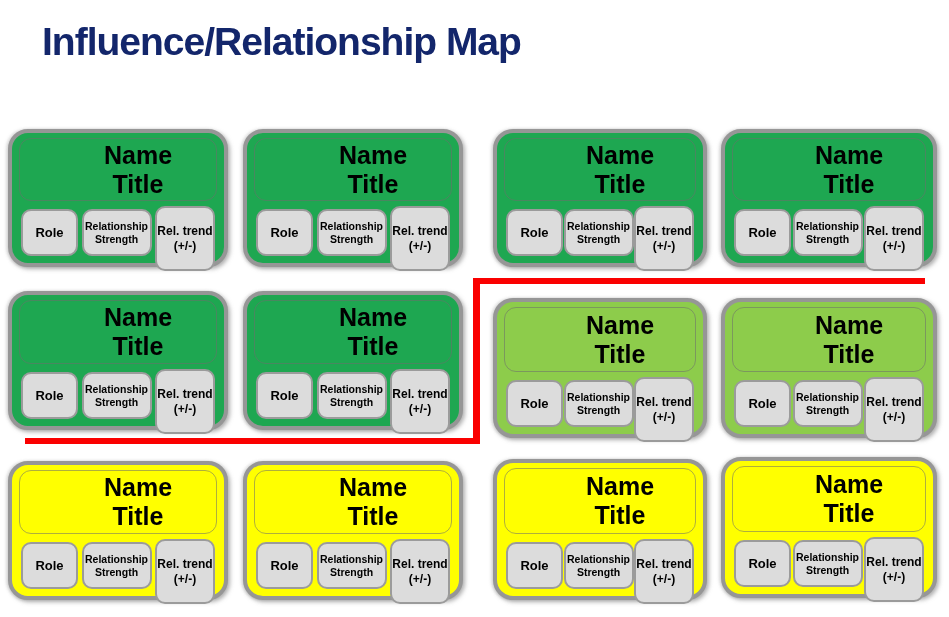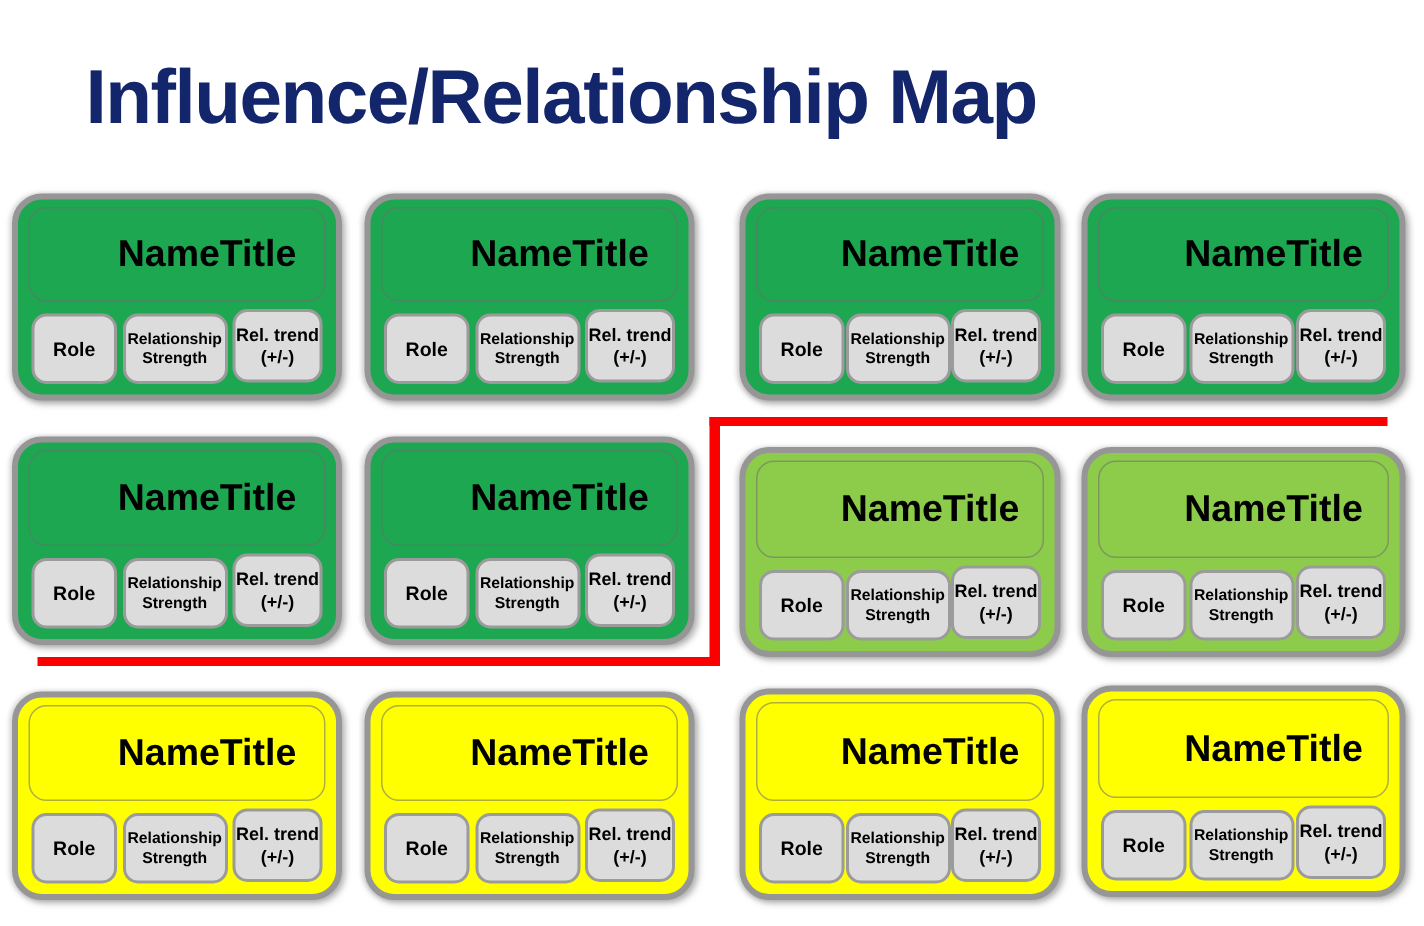--- a/index.html
+++ b/index.html
@@ -12,22 +12,22 @@
     position: relative;
     width: 949px;
     height: 617px;
     background: #ffffff;
     overflow: hidden;
   }
   .slide-title {
     position: absolute;
     left: 42px;
     top: 20px;
-    margin: 15px;
-    font-size: 51px;
+    margin: 0;
+    font-size: 39px;
     font-weight: bold;
     letter-spacing: -1px;
     color: var(--title-navy, #13266B);
     white-space: nowrap;
   }
   
   .card {
     position: absolute;
     box-sizing: border-box;
     background: var(--card-bg, #1EA751);
@@ -36,21 +36,21 @@
     box-shadow: 2px 2px 4px rgba(110,110,110,.55), -2px 0 3px rgba(160,160,160,.35);
     display: flex;
     flex-direction: column;
     padding: 5px 7px 7px 7px;
   }
   .card-header {
     flex: 1;
     border: 1px solid rgba(110,110,110,.55);
     border-radius: 12px;
     display: flex;
-    flex-direction: row;
+    flex-direction: column;
     justify-content: center;
     align-items: center;
     color: #000;
     font-weight: bold;
     font-size: 25px;
     line-height: 1.15;
     text-align: center;
     padding-left: 40px;
   }
   .card-row {
@@ -69,21 +69,21 @@
     display: flex;
     flex-direction: column;
     justify-content: center;
     align-items: center;
     text-align: center;
     color: #000;
     font-weight: bold;
   }
   .sub-role       { width: 57px; font-size: 13px; }
   .sub-strength   { width: 70px; font-size: 10.5px; line-height: 1.18; }
-  .sub-trend      { width: 60px; font-size: 12px;  line-height: 1.2; align-self: flex-start; height: 49px; margin-top: -3px; }
+  .sub-trend      { width: 60px; font-size: 12px;  line-height: 1.2; align-self: flex-start; height: 65px; margin-top: -3px; }
   
   .c1 { left: 8px;   width: 220px; }
   .c2 { left: 243px; width: 220px; }
   .c3 { left: 493px; width: 214px; }
   .c4 { left: 721px; width: 216px; }
   .r1 { top: 129px;  height: 138px; }
   .r2 { top: 291px;  height: 139px; }
   .r2.c3, .r2.c4 { top: 298px; height: 140px; }
   .r3 { top: 461px;  height: 139px; }
   .r3.c3 { top: 459px; height: 141px; }

